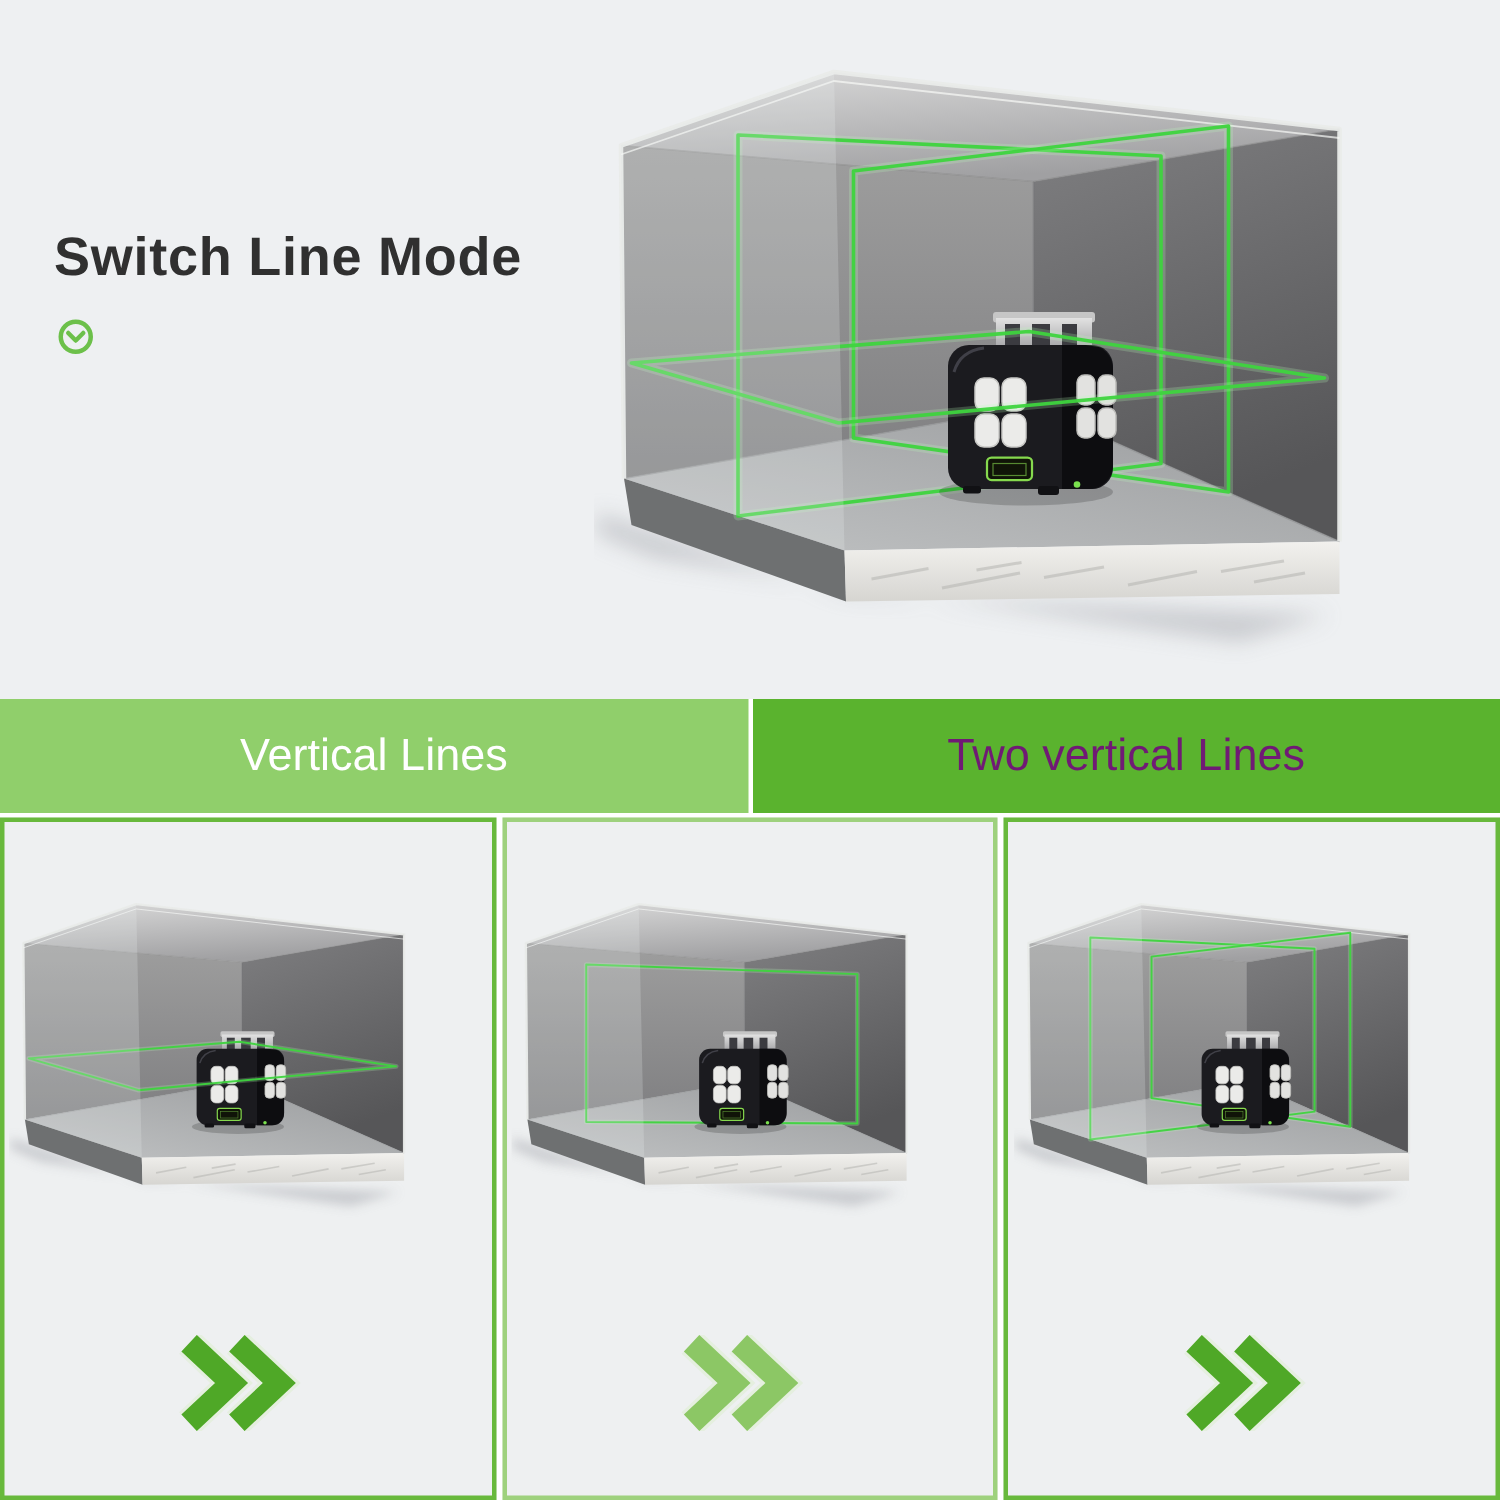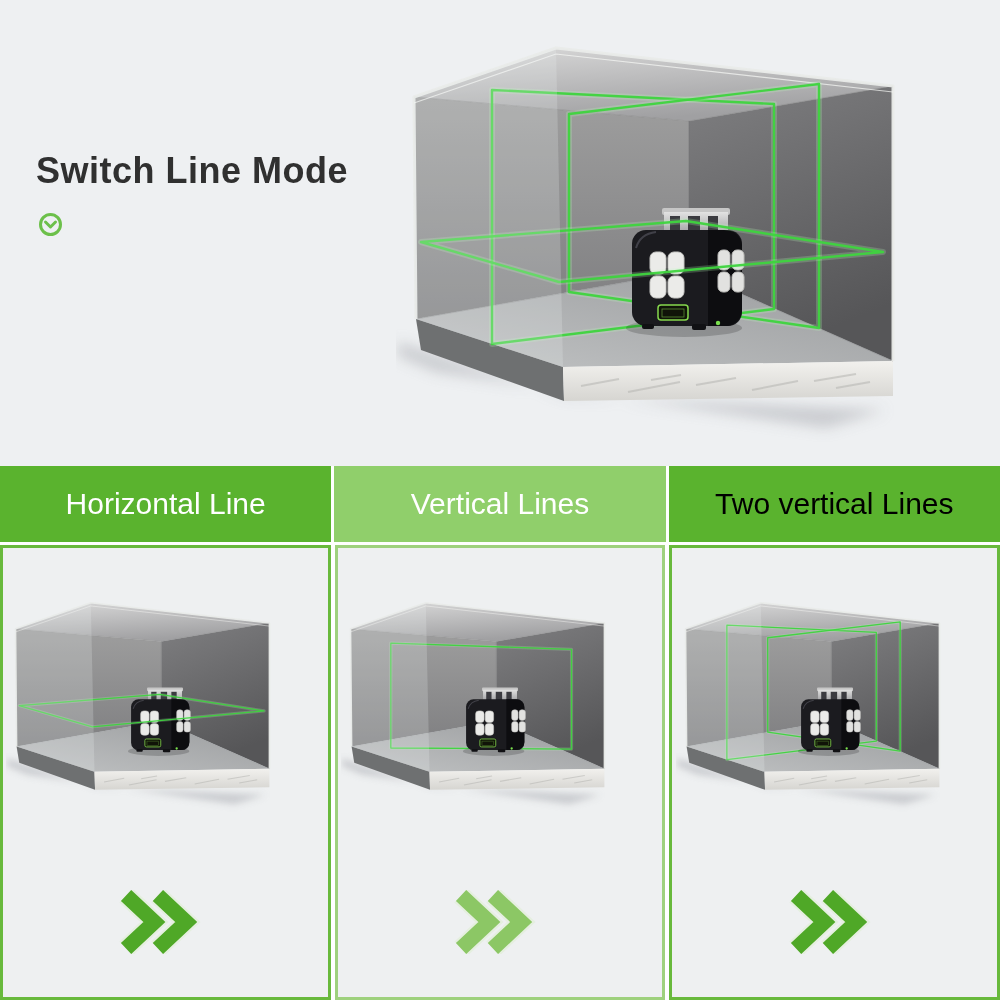--- a/index.html
+++ b/index.html
@@ -104,23 +104,22 @@
       <rect x="246" y="300" width="12" height="5" rx="2" fill="#111114"></rect>
       <rect x="296" y="300" width="14" height="6" rx="2" fill="#111114"></rect>
       <circle cx="322" cy="299" r="2.2" fill="#7ae04e"></circle>
       <path d="M25,218 L290,197 L487,228 L163,258 Z" fill="none" stroke="#b9ffb9" stroke-width="6" opacity="0.22" stroke-linejoin="round"></path>
       <path d="M25,218 L290,197 L487,228 L163,258 Z" fill="none" stroke="#3ed43e" stroke-width="2.4" opacity="0.95" stroke-linejoin="round"></path>
       <polygon points="18,73 160,24 167,343 20,295" fill="#eef1f3" opacity="0.22"></polygon>
     </svg>
 
   <div class="rows">
     <div class="banner">
-      <div class="banner-cell" style="background: rgb(90, 179, 46); color: rgb(255, 255, 255);">Horizontal Line</div>
       <div class="banner-cell" style="background: rgb(144, 207, 107); color: rgb(255, 255, 255);">Vertical Lines</div>
-      <div class="banner-cell" style="background: rgb(90, 179, 46); color: #000000;">Two vertical Lines</div>
+      <div class="banner-cell" style="background: rgb(90, 179, 46); color: #701a75;">Two vertical Lines</div>
     </div>
     <div class="spacer"></div>
     <div class="panels">
       <div class="panel" style="border-color: rgb(104, 185, 60);">
         <svg class="room" width="318" height="228" viewBox="0 0 600 430">
             <defs>
               <linearGradient id="ceilu1" x1="0" y1="0" x2="0.4" y2="1">
                 <stop offset="0" stop-color="#d9d9d9"></stop>
                 <stop offset="1" stop-color="#a0a0a2"></stop>
               </linearGradient>

